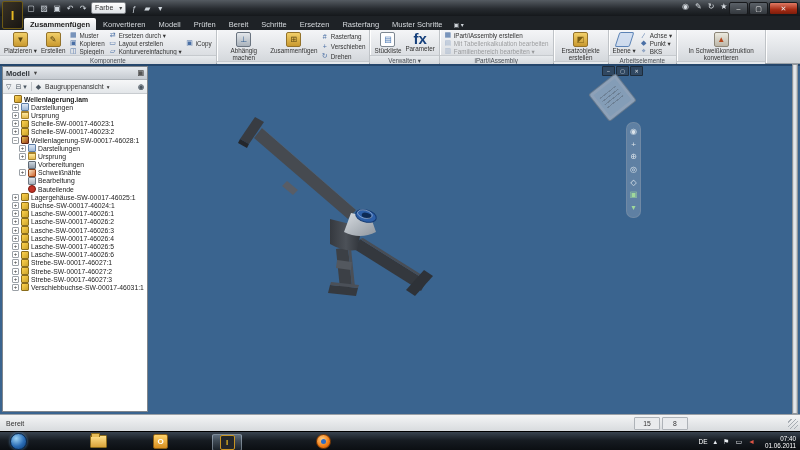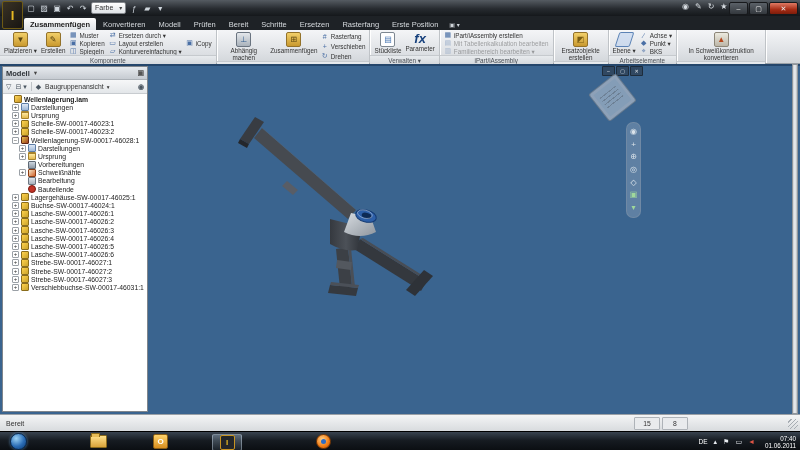--- a/index.html
+++ b/index.html
@@ -47,21 +47,21 @@
   .bigbtn{display:flex;flex-direction:column;align-items:center;padding:1px 2px 0;max-width:46px;cursor:default;}
   .bigbtn.wide{max-width:80px;}
   .bigbtn .lbl{font-size:6.3px;line-height:6.6px;color:#333;text-align:center;margin-top:1px;}
   .scol{display:flex;flex-direction:column;justify-content:space-around;margin:0 2px;}
   .sbtn{display:flex;align-items:center;gap:2px;font-size:6.3px;color:#333;white-space:nowrap;height:8px;cursor:default;}
   .sbtn.disabled,.bigbtn.disabled{opacity:.42;}
   .ic{display:inline-flex;align-items:center;justify-content:center;flex:none;}
   .ic.big{width:13px;height:13px;font-size:8px;border-radius:2px;color:#5a4510;
     background:linear-gradient(#f2d06a,#c9992f);border:1px solid #93722a;}
   .ic.sm{width:8px;height:8px;font-size:7px;color:#4a6fa5;}
-  .ic-parameter-icon.big{background:none;border:none;color:#16407c;font-style:italic;font-weight:bold;font-size:13px;}
+  .ic-parameter-icon.big{background:none;border:none;color:#16407c;font-weight:bold;font-size:15px;}
   .ic-bom-icon.big{background:#fff;border:1px solid #7d8term;border:1px solid #7d8791;color:#3f6fae;}
   .ic-constrain-icon.big{background:linear-gradient(#e4e8ec,#aab2bb);border-color:#6a7480;color:#2f5d8f;}
   .ic-workplane-icon.big{background:rgba(185,208,238,.55);border:1px solid #5b82b5;transform:skewX(-18deg);}
   .ic-weldment-convert-icon.big{background:linear-gradient(#eceadf,#bcb6a8);border-color:#8c8678;color:#b5471d;}
   .ic-substitute-icon.big{color:#7a5d12;}
 
   
   .main{position:absolute;left:0;top:64px;width:800px;height:350px;background:#3a648f;}
   .main::before{content:"";position:absolute;left:0;top:0;width:100%;height:2px;background:#24466b;}
   .vscroll{position:absolute;right:2px;top:64px;width:6px;height:350px;
@@ -192,21 +192,21 @@
   <div class="tabrow">
     <span id="tabs" style="display:flex;align-items:flex-end;">
         <div class="tab active">Zusammenfügen</div>
         <div class="tab">Konvertieren</div>
         <div class="tab">Modell</div>
         <div class="tab">Prüfen</div>
         <div class="tab">Bereit</div>
         <div class="tab">Schritte</div>
         <div class="tab">Ersetzen</div>
         <div class="tab">Rasterfang</div>
-        <div class="tab">Erste Position</div>
+        <div class="tab">Muster Schritte</div>
       </span>
     <span class="ribbonopts">▣ ▾</span>
   </div>
 
   <div class="ribbon">
     <span id="ribbon-groups" style="display:flex;">
         <div class="rgroup">
           <div class="rg-body">
             <div class="bigbtn">
               <span class="ic big ic-place-icon">▼</span>

